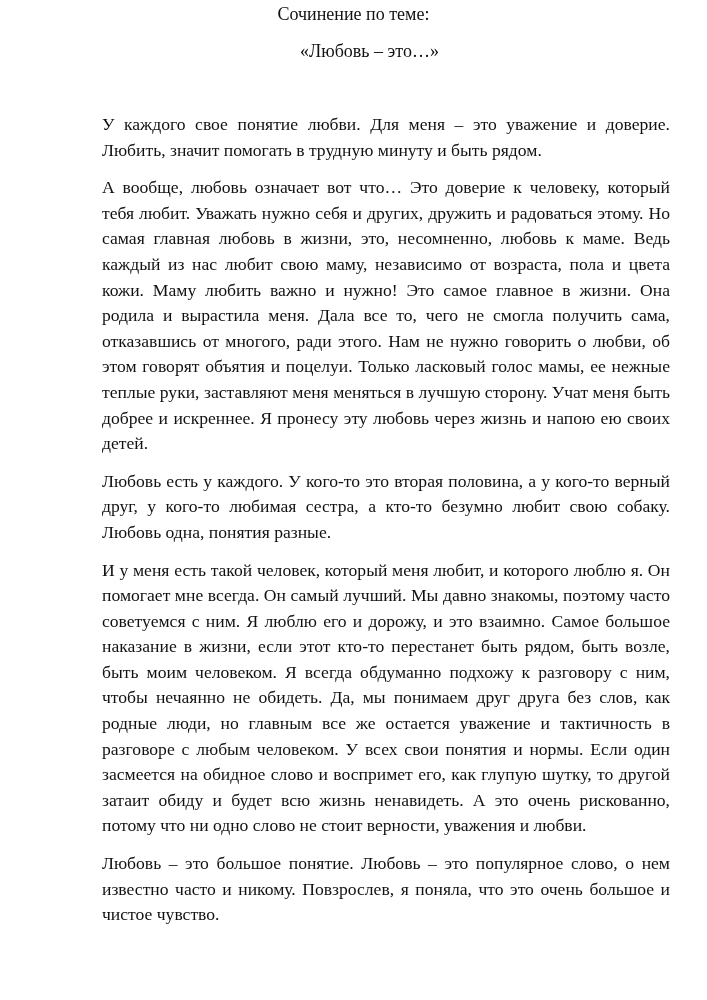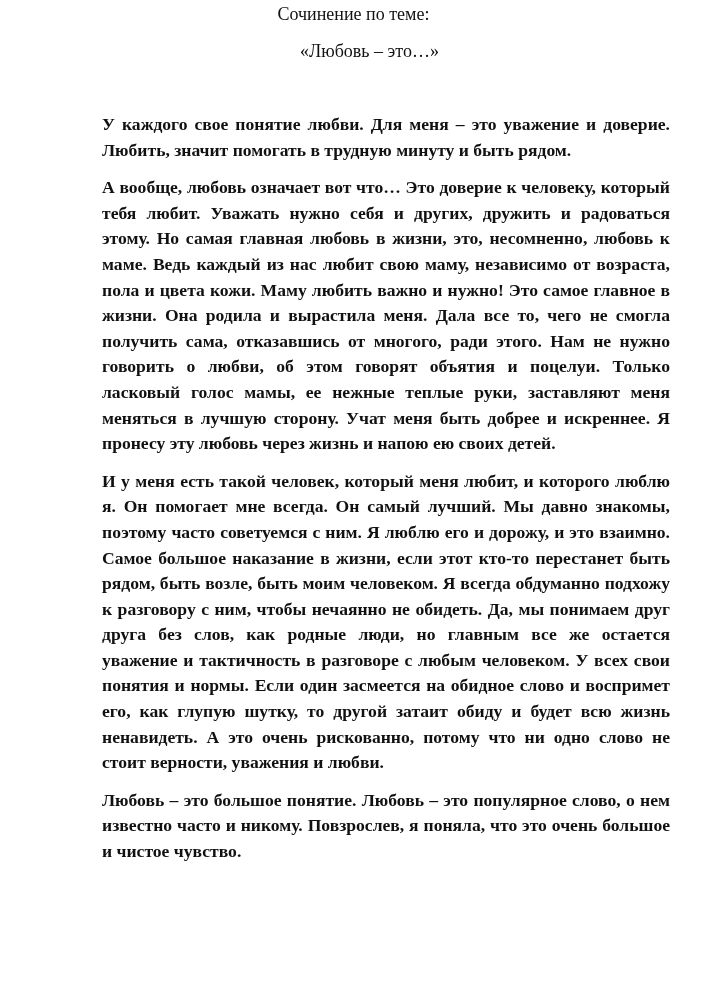--- a/index.html
+++ b/index.html
@@ -40,29 +40,29 @@
     top: 112px;
     width: 568px;
   }
   .para {
     margin: 0 0 12px 0;
     font-size: 17.6px;
     line-height: 25.6px;
     text-align: justify;
     text-align-last: left;
     hyphens: none;
-    font-weight: bold;
   }
 </style>
 </head>
 <body>
 
 <div class="page">
   <h1 class="title t1">Сочинение по теме:</h1>
   <h2 class="title t2">«Любовь – это…»</h2>
 
   <div class="body">
     <p class="para">У каждого свое понятие любви. Для меня – это уважение и доверие. Любить, значит помогать в трудную минуту и быть рядом.</p>
     <p class="para">А вообще, любовь означает вот что… Это доверие к человеку, который тебя любит. Уважать нужно себя и других, дружить и радоваться этому. Но самая главная любовь в жизни, это, несомненно, любовь к маме. Ведь каждый из нас любит свою маму, независимо от возраста, пола и цвета кожи. Маму любить важно и нужно! Это самое главное в жизни. Она родила и вырастила меня. Дала все то, чего не смогла получить сама, отказавшись от многого, ради этого. Нам не нужно говорить о любви, об этом говорят объятия и поцелуи. Только ласковый голос мамы, ее нежные теплые руки, заставляют меня меняться в лучшую сторону. Учат меня быть добрее и искреннее. Я пронесу эту любовь через жизнь и напою ею своих детей.</p>
+    <p class="para">Любовь есть у каждого. У кого-то это вторая половина, а у кого-то верный друг, у кого-то любимая сестра, а кто-то безумно любит свою собаку. Любовь одна, понятия разные.</p>
     <p class="para">И у меня есть такой человек, который меня любит, и которого люблю я. Он помогает мне всегда. Он самый лучший. Мы давно знакомы, поэтому часто советуемся с ним. Я люблю его и дорожу, и это взаимно. Самое большое наказание в жизни, если этот кто-то перестанет быть рядом, быть возле, быть моим человеком. Я всегда обдуманно подхожу к разговору с ним, чтобы нечаянно не обидеть. Да, мы понимаем друг друга без слов, как родные люди, но главным все же остается уважение и тактичность в разговоре с любым человеком. У всех свои понятия и нормы. Если один засмеется на обидное слово и воспримет его, как глупую шутку, то другой затаит обиду и будет всю жизнь ненавидеть. А это очень рискованно, потому что ни одно слово не стоит верности, уважения и любви.</p>
     <p class="para">Любовь – это большое понятие. Любовь – это популярное слово, о нем известно часто и никому. Повзрослев, я поняла, что это очень большое и чистое чувство.</p>
   </div>
 </div>
 
 </body></html>

